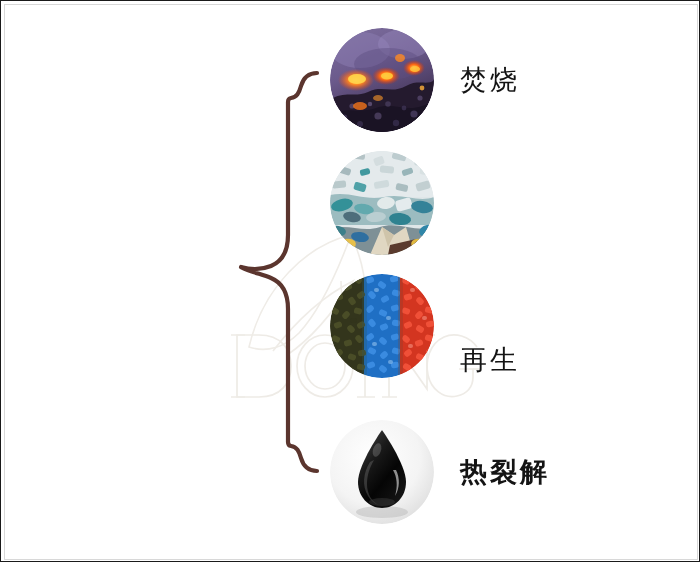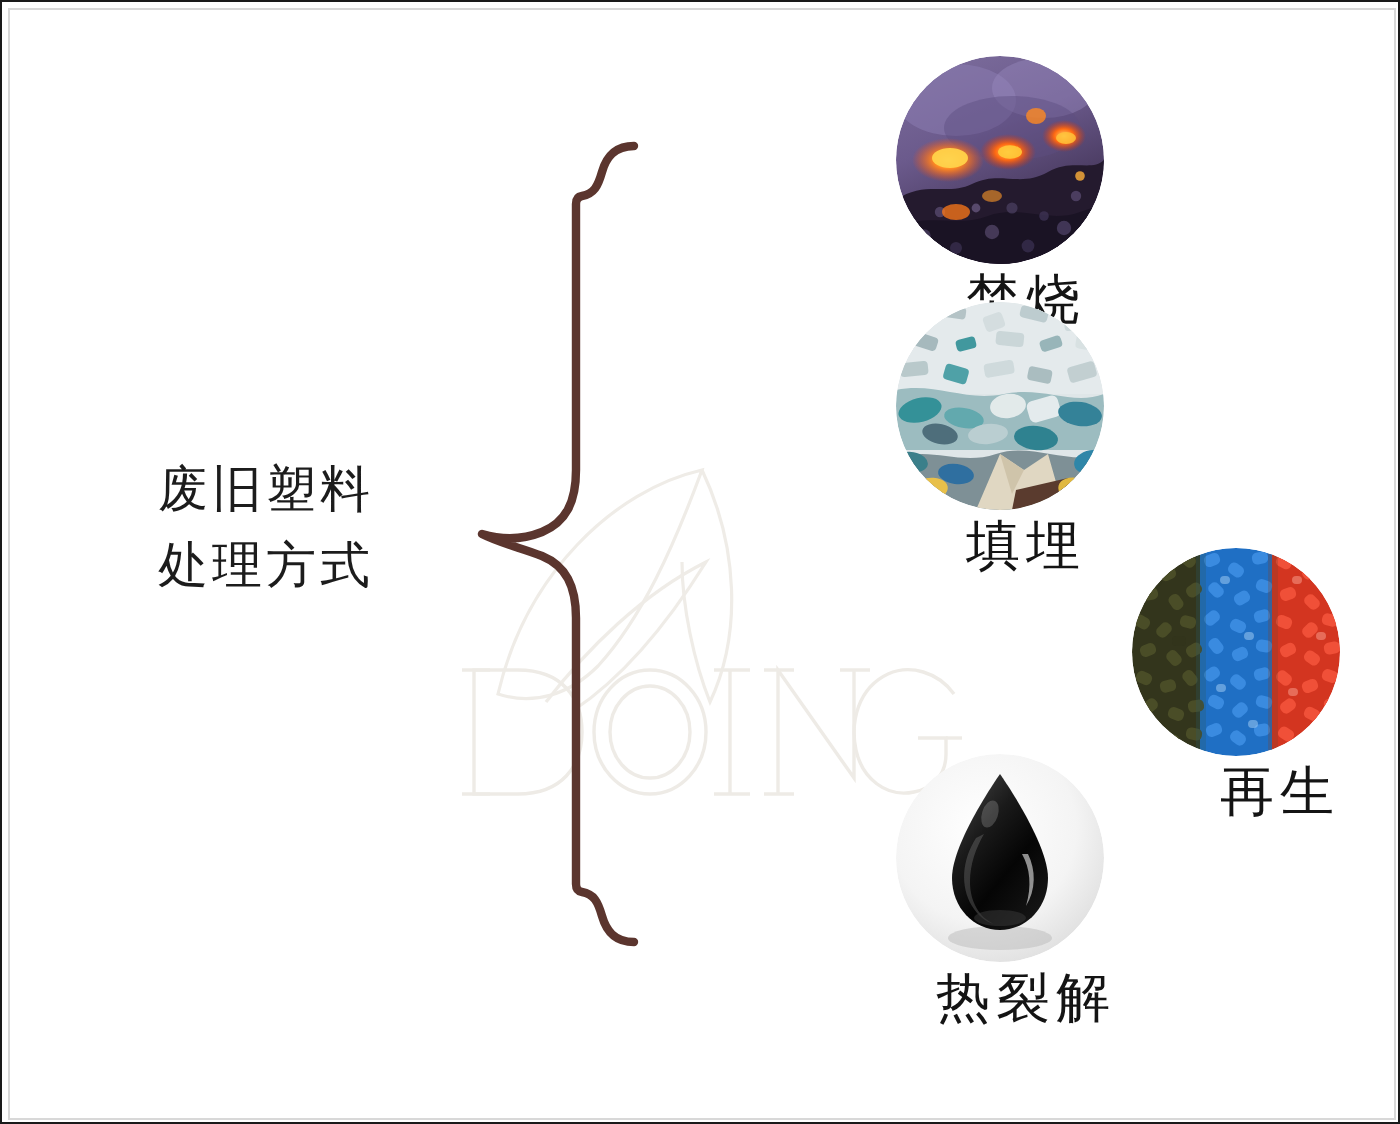--- a/index.html
+++ b/index.html
@@ -66,21 +66,20 @@
   #brace svg { display: block; width: 100%; height: 100%; }
 
   
   .row {
     position: absolute;
     left: 329px;
     width: 340px;
     height: 104px;
     display: flex;
     align-items: center;
-    flex-direction: column;
   }
   .thumb {
     position: relative;
     width: 104px;
     height: 104px;
     border-radius: 50%;
     overflow: hidden;
     flex: 0 0 auto;
   }
   .thumb svg { display: block; width: 104px; height: 104px; }
@@ -120,24 +119,20 @@
 
         <path d="M160 168 L160 106 L198 160 L198 106"></path>
         <path d="M153 106 L168 106 M191 106 L206 106 M153 168 L168 168"></path>
 
         <path d="M248 118 C 240 107, 226 103, 215 108 C 200 115, 196 132, 199 146 C 202 160, 214 170, 228 167 C 238 165, 244 158, 244 148 L244 140 L230 140"></path>
         <path d="M244 140 L252 140"></path>
       </g>
     </svg>
   </div>
 
-  <div id="root-label">
-    <div>废旧塑料</div>
-    <div>处理方式</div>
-  </div>
 
   <div id="brace">
     <svg viewBox="0 0 90 420" xmlns="http://www.w3.org/2000/svg">
 
       <path d="M 84 14
                C 74 14, 70 20, 68 27
                C 66 34, 64 38, 58 39
                C 56 39.3, 55 40.5, 55 43
                L 55 176
                C 55 192, 50 202, 38 207
@@ -261,21 +256,20 @@
           <path d="M52 76 L64 84 L58 96 Z" fill="#cfc4aa"></path>
           <path d="M60 94 L86 88 L92 104 L58 104 Z" fill="#5a3b2e"></path>
           <ellipse cx="16" cy="94" rx="10" ry="6" fill="#e8c04a" transform="rotate(-10 16 94)"></ellipse>
           <ellipse cx="90" cy="94" rx="9" ry="6" fill="#e0b840" transform="rotate(14 90 94)"></ellipse>
           <ellipse cx="30" cy="86" rx="9" ry="5" fill="#2f6fa0" transform="rotate(8 30 86)"></ellipse>
           <ellipse cx="98" cy="80" rx="9" ry="6" fill="#2f86a8" transform="rotate(-10 98 80)"></ellipse>
           <ellipse cx="8" cy="80" rx="8" ry="5" fill="#3b7f8a" transform="rotate(10 8 80)"></ellipse>
         </g>
       </svg>
     </div>
-    <div class="row-label">填埋</div>
   </div>
 
   <div class="row" style="top:273px;align-items:flex-end;">
     <div class="thumb">
       <svg viewBox="0 0 104 104" xmlns="http://www.w3.org/2000/svg">
         <defs>
             <clipPath id="clip3">
               <circle cx="52" cy="52" r="52"></circle>
             </clipPath>
           </defs>
@@ -373,21 +367,21 @@
           </g>
 
           <rect x="32" y="0" width="5" height="104" fill="#2a5a66" opacity="0.28"></rect>
           <rect x="68" y="0" width="5" height="104" fill="#7a4030" opacity="0.28"></rect>
         </g>
       </svg>
     </div>
     <div class="row-label">再生</div>
   </div>
 
-  <div class="row" style="top:376px;">
+  <div class="row" style="top:419px;font-weight:bold;">
     <div class="thumb">
       <svg viewBox="0 0 104 104" xmlns="http://www.w3.org/2000/svg">
         <defs>
           <radialGradient id="bgG" cx="42%" cy="36%" r="72%">
             <stop offset="0%" stop-color="#ffffff"></stop>
             <stop offset="62%" stop-color="#f4f4f4"></stop>
             <stop offset="100%" stop-color="#dcdcdc"></stop>
           </radialGradient>
           <linearGradient id="dropG" x1="0.18" y1="0.05" x2="0.86" y2="0.95">
             <stop offset="0%" stop-color="#3c3c3c"></stop>

